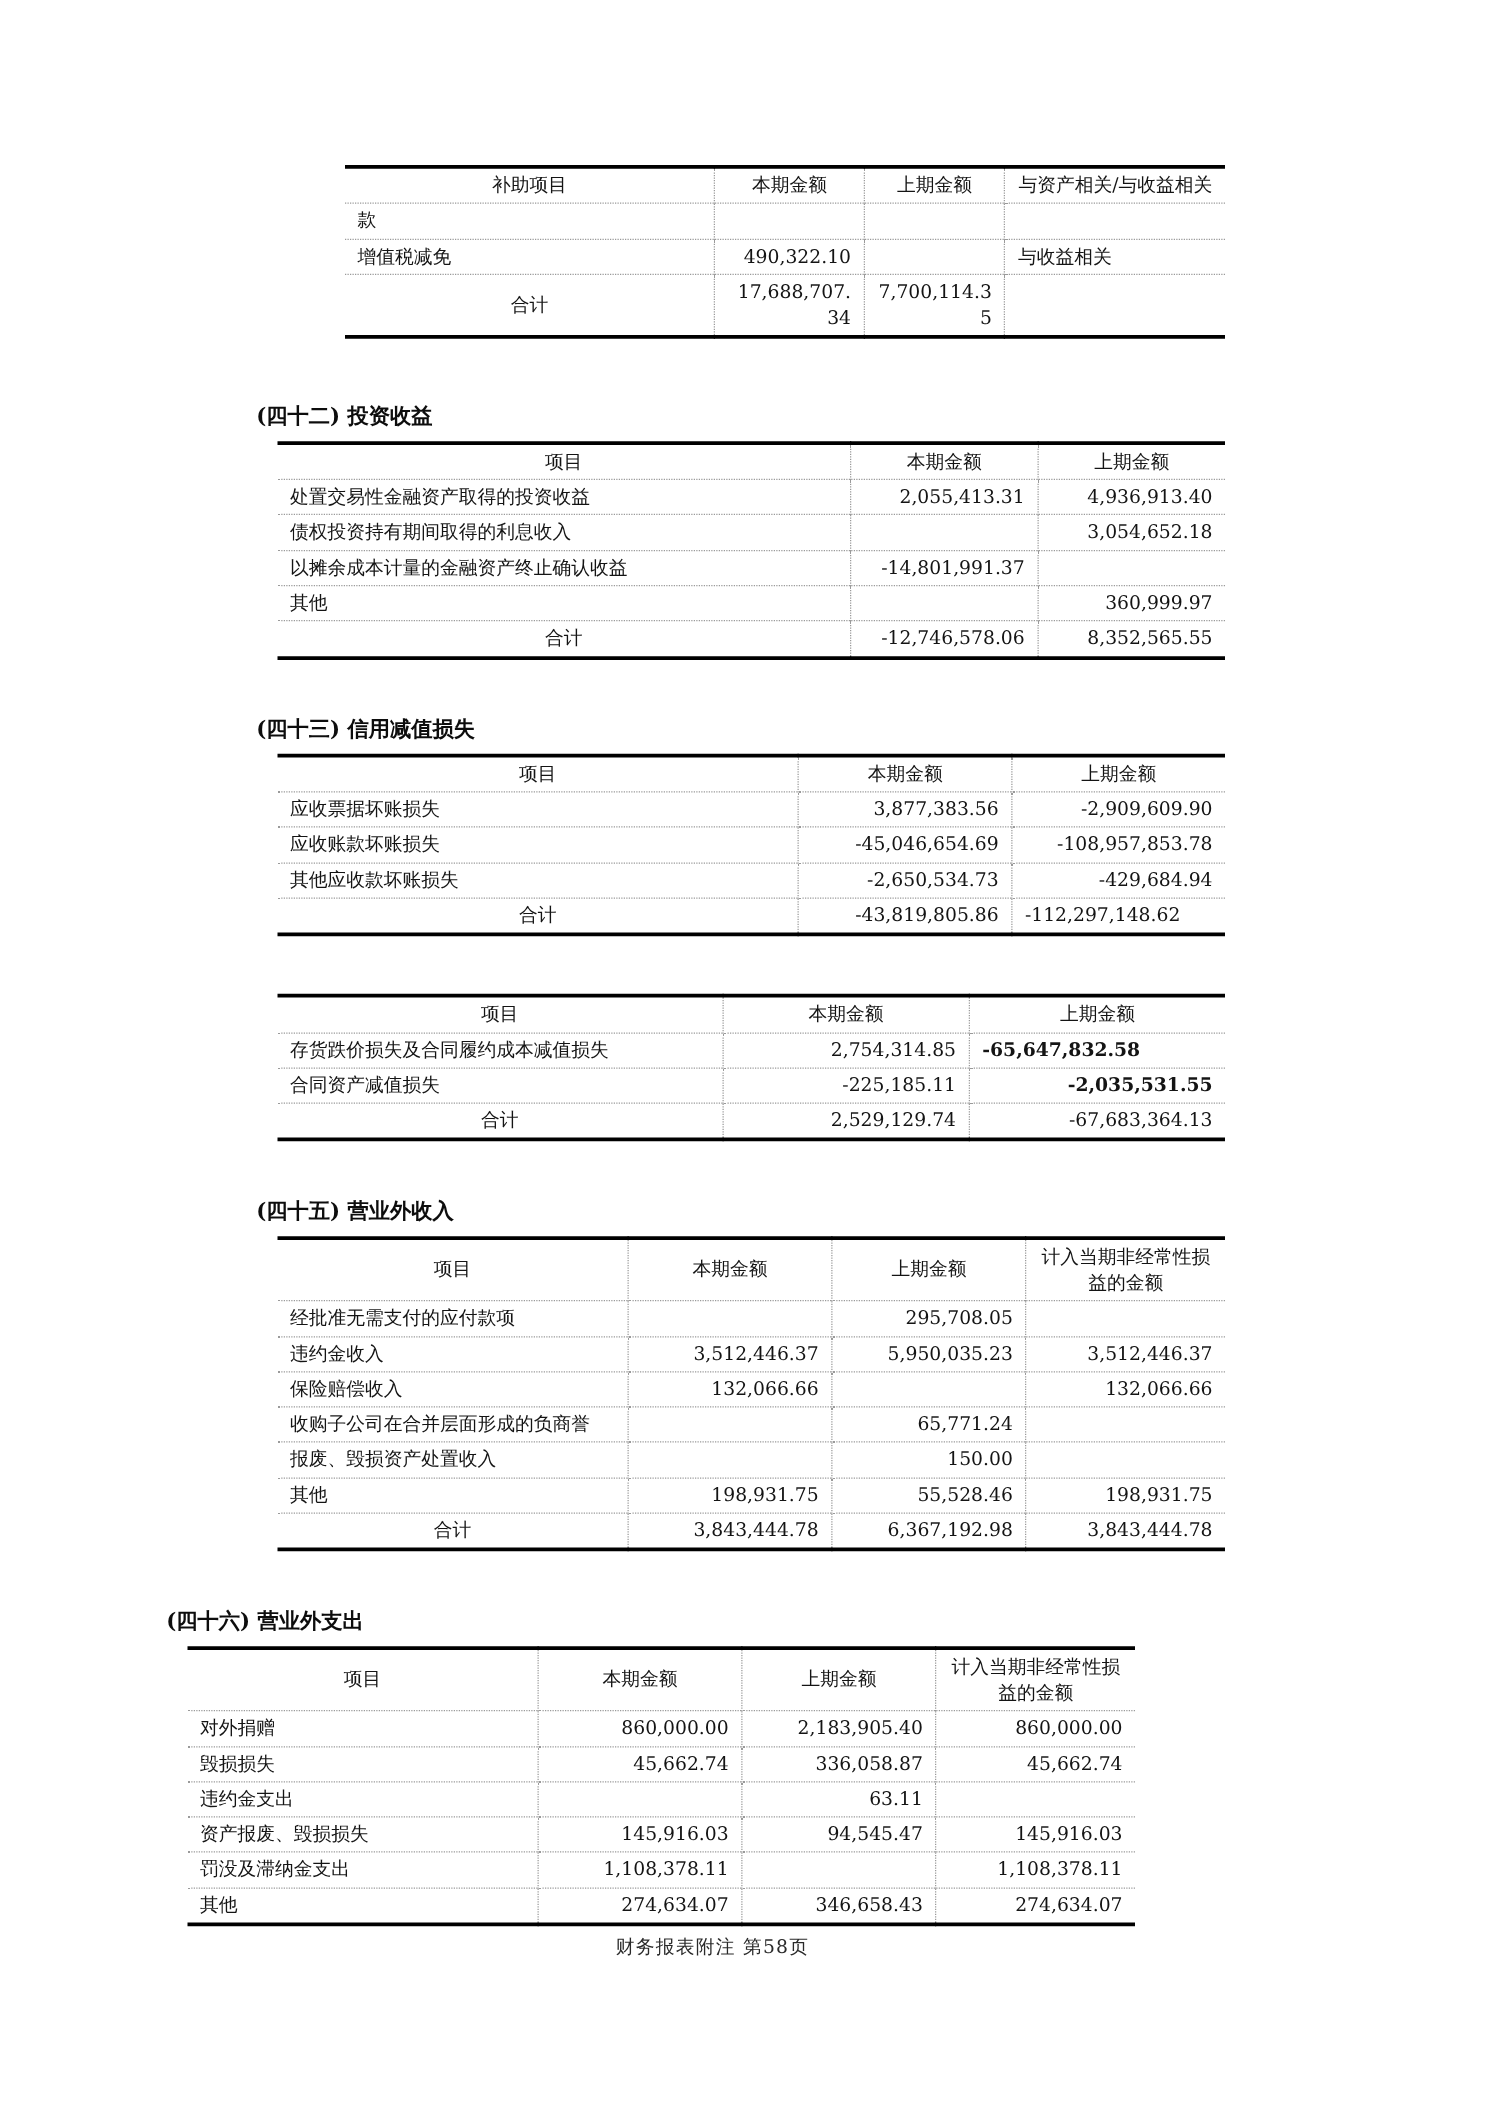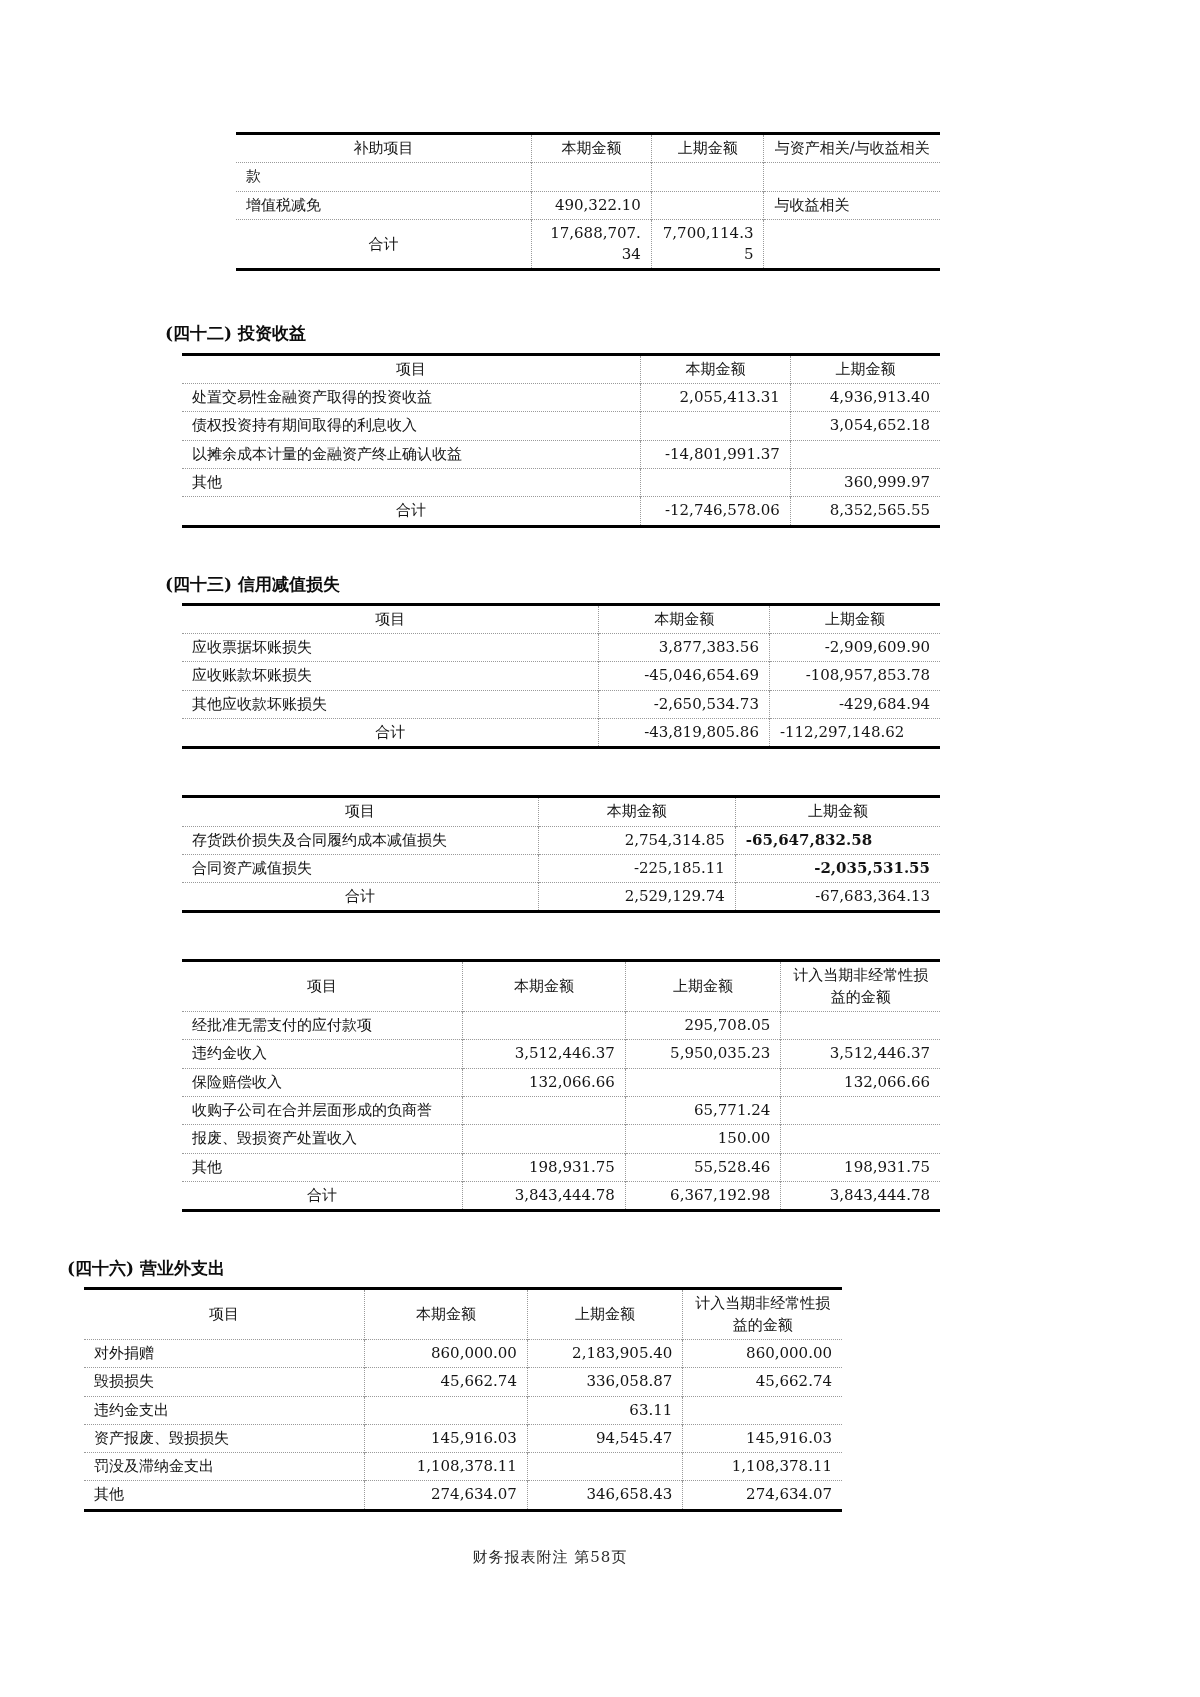--- a/index.html
+++ b/index.html
@@ -12,20 +12,21 @@
     height: 1697px;
     font-family: "DejaVu Serif", "Liberation Serif", serif;
     color: #141414;
     position: relative;
   }
   .doc {
     position: relative;
     width: 1100px;
     height: 1697px;
     overflow: hidden;
+    padding-left: 40px;
   }
   .tbl-block { margin: 0; }
   .sec-title {
     font-size: 17px;
     font-weight: bold;
     margin: 0 0 8px 0;
     line-height: 1.25;
     color: #0d0d0d;
   }
   table.fin-table {
@@ -228,20 +229,21 @@
               <td style="text-align: center;">合计</td>
               <td style="text-align: right;">2,529,129.74</td>
               <td style="text-align: right;">-67,683,364.13</td>
             </tr>
           </tbody>
         </table>
       </div>
   </section>
 
   <section class="tbl-block" style="margin:46px 0 0 165px; width:775px">
+    <h2 class="sec-title">(四十五) 营业外收入</h2>
     <div style="margin-left:17px; width:758px">
         <table class="fin-table">
           <colgroup>
             <col style="width: 37%;">
             <col style="width: 21.5%;">
             <col style="width: 20.5%;">
             <col style="width: 21%;">
           </colgroup>
           <thead>
             <tr>
@@ -292,21 +294,21 @@
               <td style="text-align: center;">合计</td>
               <td style="text-align: right;">3,843,444.78</td>
               <td style="text-align: right;">6,367,192.98</td>
               <td style="text-align: right;">3,843,444.78</td>
             </tr>
           </tbody>
         </table>
       </div>
   </section>
 
-  <section class="tbl-block" style="margin:46px 0 0 67px; width:775px">
+  <section class="tbl-block" style="margin:46px 0 0 93px; width:775px">
     <h2 class="sec-title">(四十六) 营业外支出</h2>
     <div style="margin-left:17px; width:758px">
         <table class="fin-table">
           <colgroup>
             <col style="width: 37%;">
             <col style="width: 21.5%;">
             <col style="width: 20.5%;">
             <col style="width: 21%;">
           </colgroup>
           <thead>

